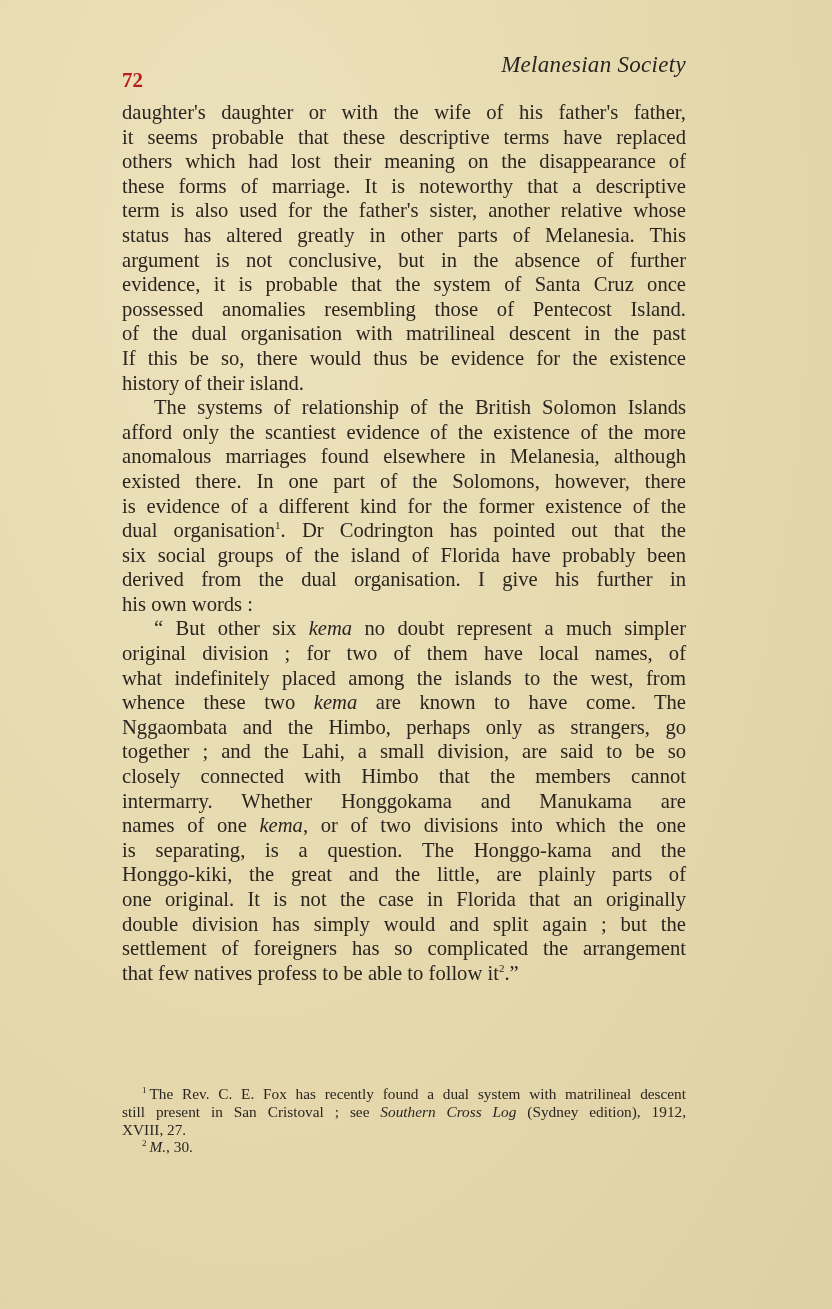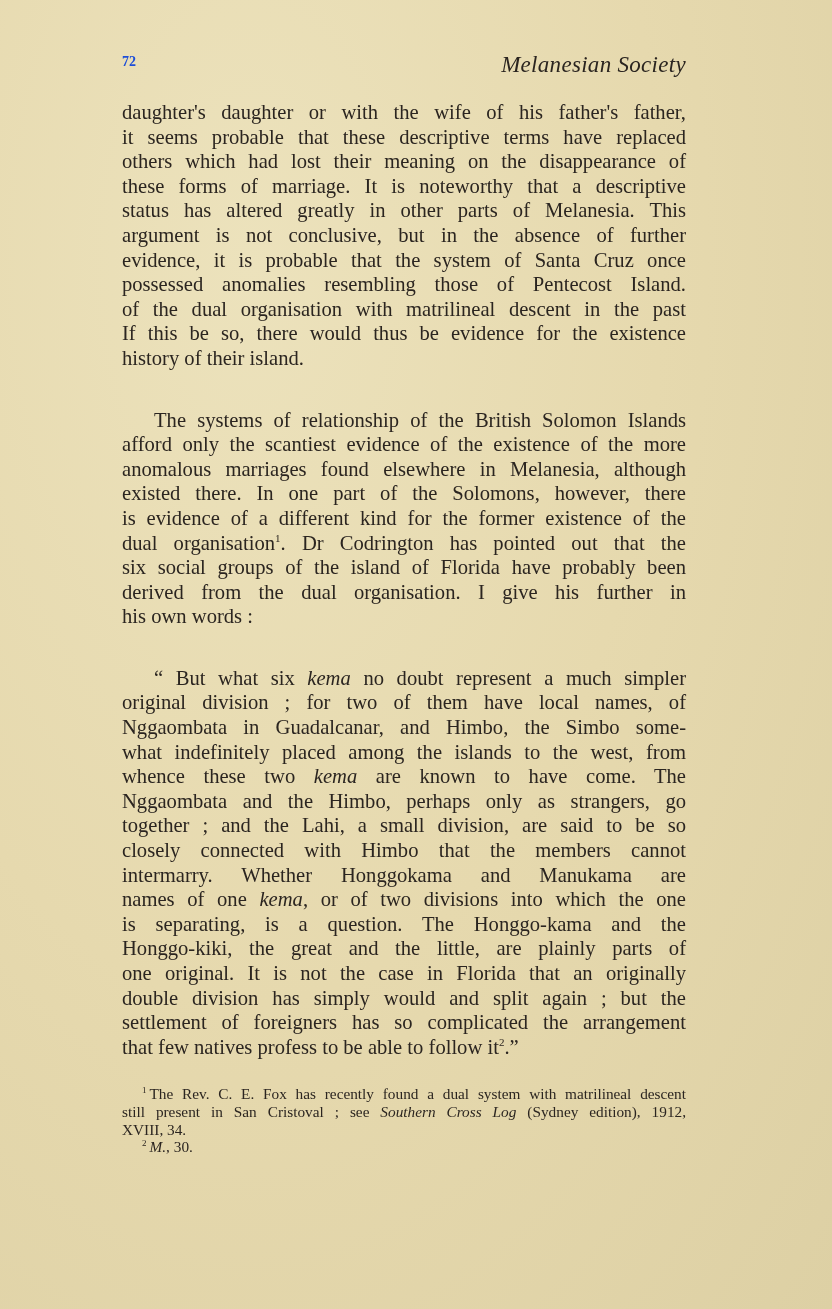--- a/index.html
+++ b/index.html
@@ -25,24 +25,24 @@
     .header {
       position: absolute;
       top: 52px;
       left: 0;
       width: 538px;
       height: 34px;
     }
     .page-number {
       position: absolute;
       left: -26px;
-      top: 2px;
-      font-size: 14px;
+      top: 16px;
+      font-size: 21px;
       font-weight: bold;
-      color: #1d4ed8;
+      color: #b91c1c;
     }
     .running-title {
       position: absolute;
       left: 0;
       width: 538px;
       top: 0;
       text-align: right;
       font-style: italic;
       font-size: 23px;
       letter-spacing: 0.3px;
@@ -60,21 +60,20 @@
       display: block;
       text-align: justify;
       text-align-last: justify;
       white-space: nowrap;
     }
     .line.last {
       text-align-last: left;
     }
     .line.indent {
       padding-left: 32px;
-      margin-top: 37px;
     }
     em, .italic {
       font-style: italic;
     }
     sup {
       font-size: 11px;
       vertical-align: super;
       line-height: 0;
     }
     .footnotes {
@@ -114,20 +113,21 @@
     <span class="running-title">Melanesian Society</span>
   </div>
 
   <div class="body-text">
 
     <div>
       <span class="line">daughter's daughter or with the wife of his father's father,</span>
       <span class="line">it seems probable that these descriptive terms have replaced</span>
       <span class="line">others which had lost their meaning on the disappearance of</span>
       <span class="line">these forms of marriage.  It is noteworthy that a descriptive</span>
+      <span class="line">term is also used for the father's sister, another relative whose</span>
       <span class="line">status has altered greatly in other parts of Melanesia.  This</span>
       <span class="line">argument is not conclusive, but in the absence of further</span>
       <span class="line">evidence, it is probable that the system of Santa Cruz once</span>
       <span class="line">possessed anomalies resembling those of Pentecost Island.</span>
       <span class="line">of the dual organisation with matrilineal descent in the past</span>
       <span class="line">If this be so, there would thus be evidence for the existence</span>
       <span class="line last">history of their island.</span>
     </div>
 
     <div>
@@ -136,43 +136,42 @@
       <span class="line">anomalous marriages found elsewhere in Melanesia, although</span>
       <span class="line">existed there.  In one part of the Solomons, however, there</span>
       <span class="line">is evidence of a different kind for the former existence of the</span>
       <span class="line"><span>dual organisation</span><sup>1</sup><span>.  Dr Codrington has pointed out that the</span></span>
       <span class="line">six social groups of the island of Florida have probably been</span>
       <span class="line">derived from the dual organisation.  I give his further in</span>
       <span class="line last">his own words :</span>
     </div>
 
     <div>
-      <span class="line indent"><span>“ But what six </span><em>kema</em><span> no doubt represent a much simpler</span></span>
+      <span class="line indent"><span>“ But other six </span><em>kema</em><span> no doubt represent a much simpler</span></span>
       <span class="line">original division ;  for two of them have local names, of</span>
-      <span class="line">Nggaombata in Guadalcanar, and Himbo, the Simbo some-</span>
       <span class="line">what indefinitely placed among the islands to the west, from</span>
       <span class="line"><span>whence these two </span><em>kema</em><span> are known to have come.  The</span></span>
       <span class="line">Nggaombata and the Himbo, perhaps only as strangers, go</span>
       <span class="line">together ;  and the Lahi, a small division, are said to be so</span>
       <span class="line">closely connected with Himbo that the members cannot</span>
       <span class="line">intermarry.  Whether Honggokama and Manukama are</span>
       <span class="line"><span>names of one </span><em>kema</em><span>, or of two divisions into which the one</span></span>
       <span class="line">is separating, is a question.  The Honggo-kama and the</span>
       <span class="line">Honggo-kiki, the great and the little, are plainly parts of</span>
       <span class="line">one original.  It is not the case in Florida that an originally</span>
       <span class="line">double division has simply would and split again ;  but the</span>
       <span class="line">settlement of foreigners has so complicated the arrangement</span>
       <span class="line last"><span>that few natives profess to be able to follow it</span><sup>2</sup><span>.”</span></span>
     </div>
   </div>
 
   <div class="footnotes">
     <div>
       <span class="fn-line indent"><span class="fn-mark">1</span><span>The Rev. C. E. Fox has recently found a dual system with matrilineal descent</span></span>
       <span class="fn-line"><span>still present in San Cristoval ;  see </span><em>Southern Cross Log</em><span> (Sydney edition), 1912,</span></span>
-      <span class="fn-line last">XVIII, 34.</span>
+      <span class="fn-line last">XVIII, 27.</span>
     </div>
     <div>
       <span class="fn-line last indent"><span class="fn-mark">2</span><em>M.</em><span>, 30.</span></span>
     </div>
   </div>
 
 </div>
 
 </body></html>

